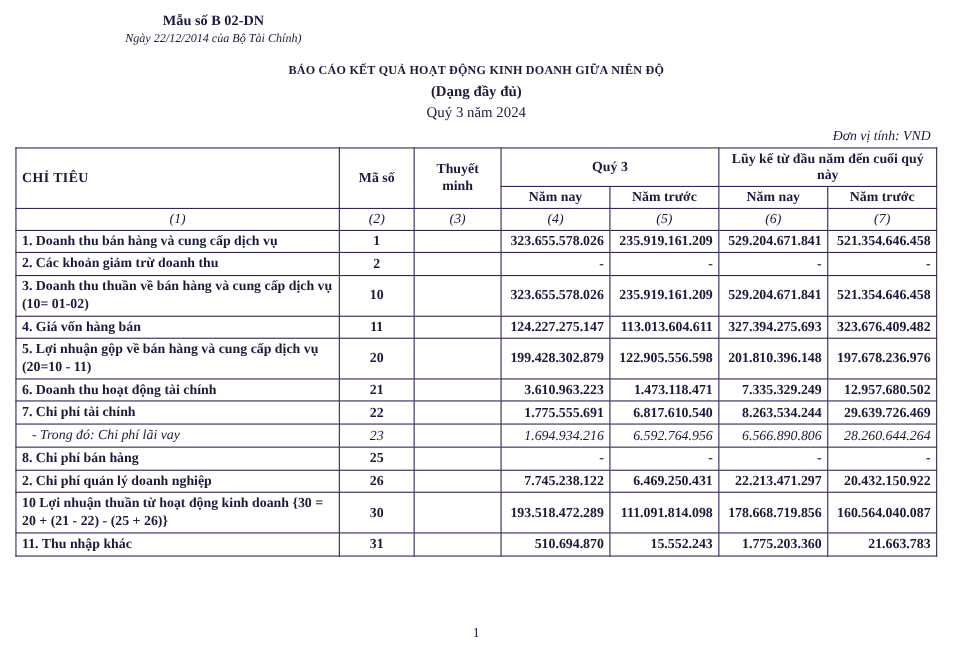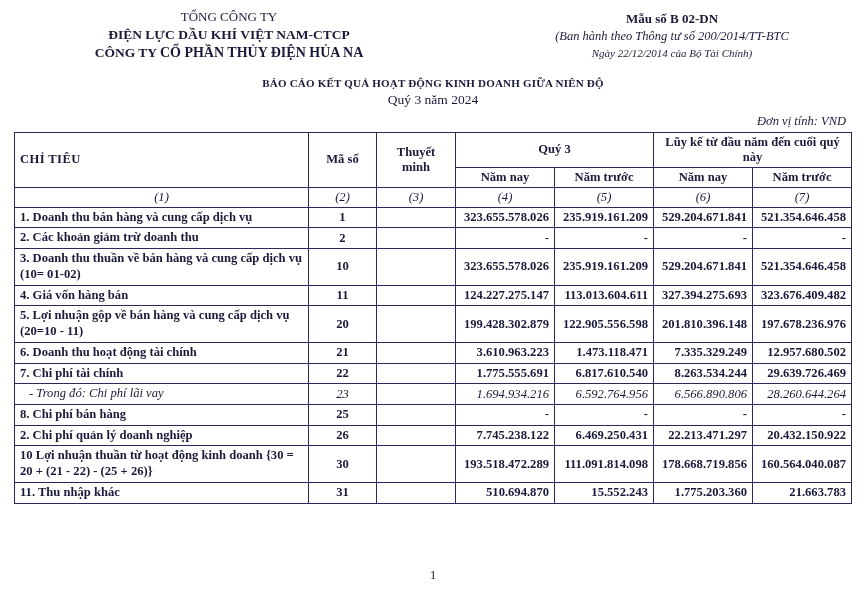--- a/index.html
+++ b/index.html
@@ -179,36 +179,29 @@
     text-align: center;
     font-size: 12.5px;
   }
 </style>
 </head>
 <body>
 
 <div class="page">
 
   <div class="header">
-    <div class="header-left">
-      <div class="l1">TỔNG CÔNG TY</div>
-      <div class="l2">ĐIỆN LỰC DẦU KHÍ VIỆT NAM-CTCP</div>
-      <div class="l3">
-        <span class="small">CÔNG TY </span><span>CỔ PHẦN THỦY ĐIỆN HỦA NA</span>
-      </div>
-    </div>
     <div class="header-right">
       <div class="r1">Mẫu số B 02-DN</div>
-      <div class="r2">(Ban hành theo Thông tư số 200/2014/TT-BTC</div>
       <div class="r3">Ngày 22/12/2014 của Bộ Tài Chính)</div>
     </div>
   </div>
 
   <div class="title-block">
     <div class="doc-title">BÁO CÁO KẾT QUẢ HOẠT ĐỘNG KINH DOANH GIỮA NIÊN ĐỘ</div>
+    <div class="doc-subtitle">(Dạng đầy đủ)</div>
     <div class="doc-period">Quý 3 năm 2024</div>
   </div>
 
   <div class="unit-line">Đơn vị tính: VND</div>
 
   <table class="report">
     <thead>
       <tr>
         <th class="h-chitieu" rowspan="2">CHỈ TIÊU</th>
         <th class="h-maso" rowspan="2">Mã số</th>

